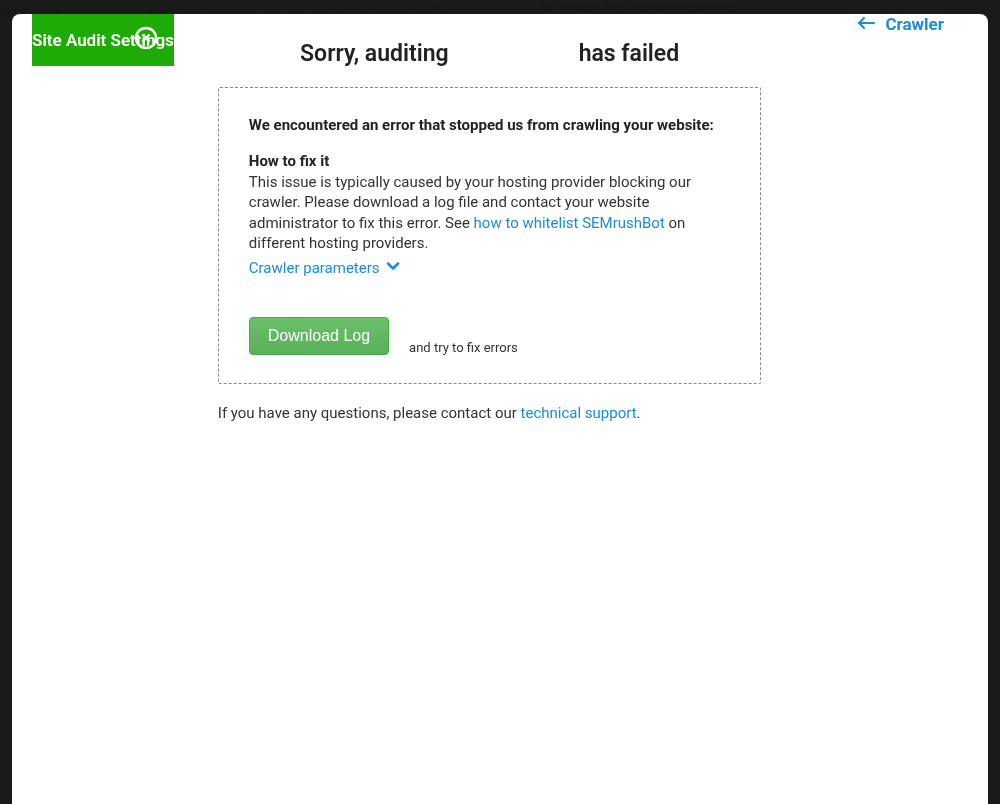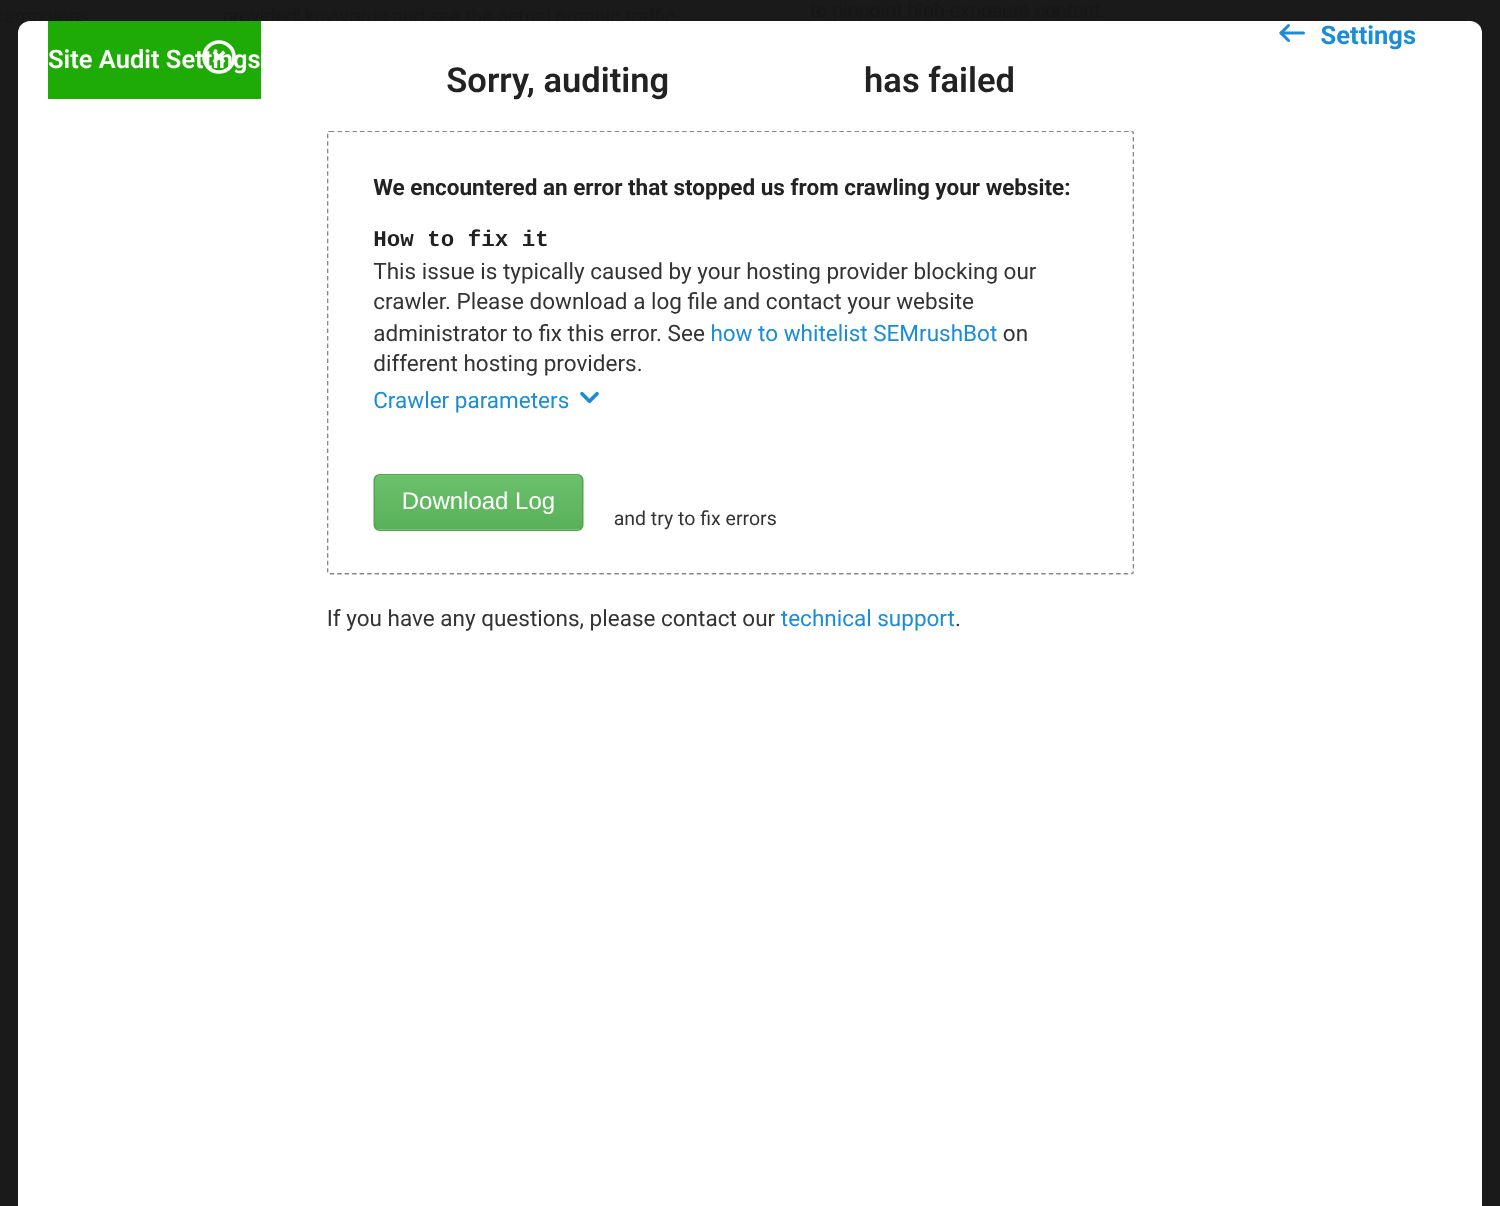--- a/index.html
+++ b/index.html
@@ -101,21 +101,20 @@
       font-size: 15px;
       color: #333;
       line-height: 1.35;
     }
     .fix-title {
       font-weight: 700;
       font-size: 15px;
       color: #222;
       margin-top: 18px;
       margin-bottom: 2px;
-      font-family: Liberation Mono, monospace;
     }
     .fix-text {
       font-size: 15px;
       color: #333;
       line-height: 1.35;
     }
     .link {
       color: #1a8cd8;
       text-decoration: none;
       cursor: pointer;
@@ -231,16 +230,16 @@
   </div>
 
   <div class="modal-footer">
     <div class="settings-link">
       <span class="arrow-icon">
         <svg viewBox="0 0 18 14" fill="none" stroke="#1a8cd8" stroke-width="2" stroke-linecap="round" stroke-linejoin="round">
           <line x1="17" y1="7" x2="2" y2="7"></line>
           <polyline points="7,2 2,7 7,12"></polyline>
         </svg>
       </span>
-      <span>Settings</span>
+      <span>Crawler</span>
     </div>
   </div>
 </div>
 
 </body></html>

